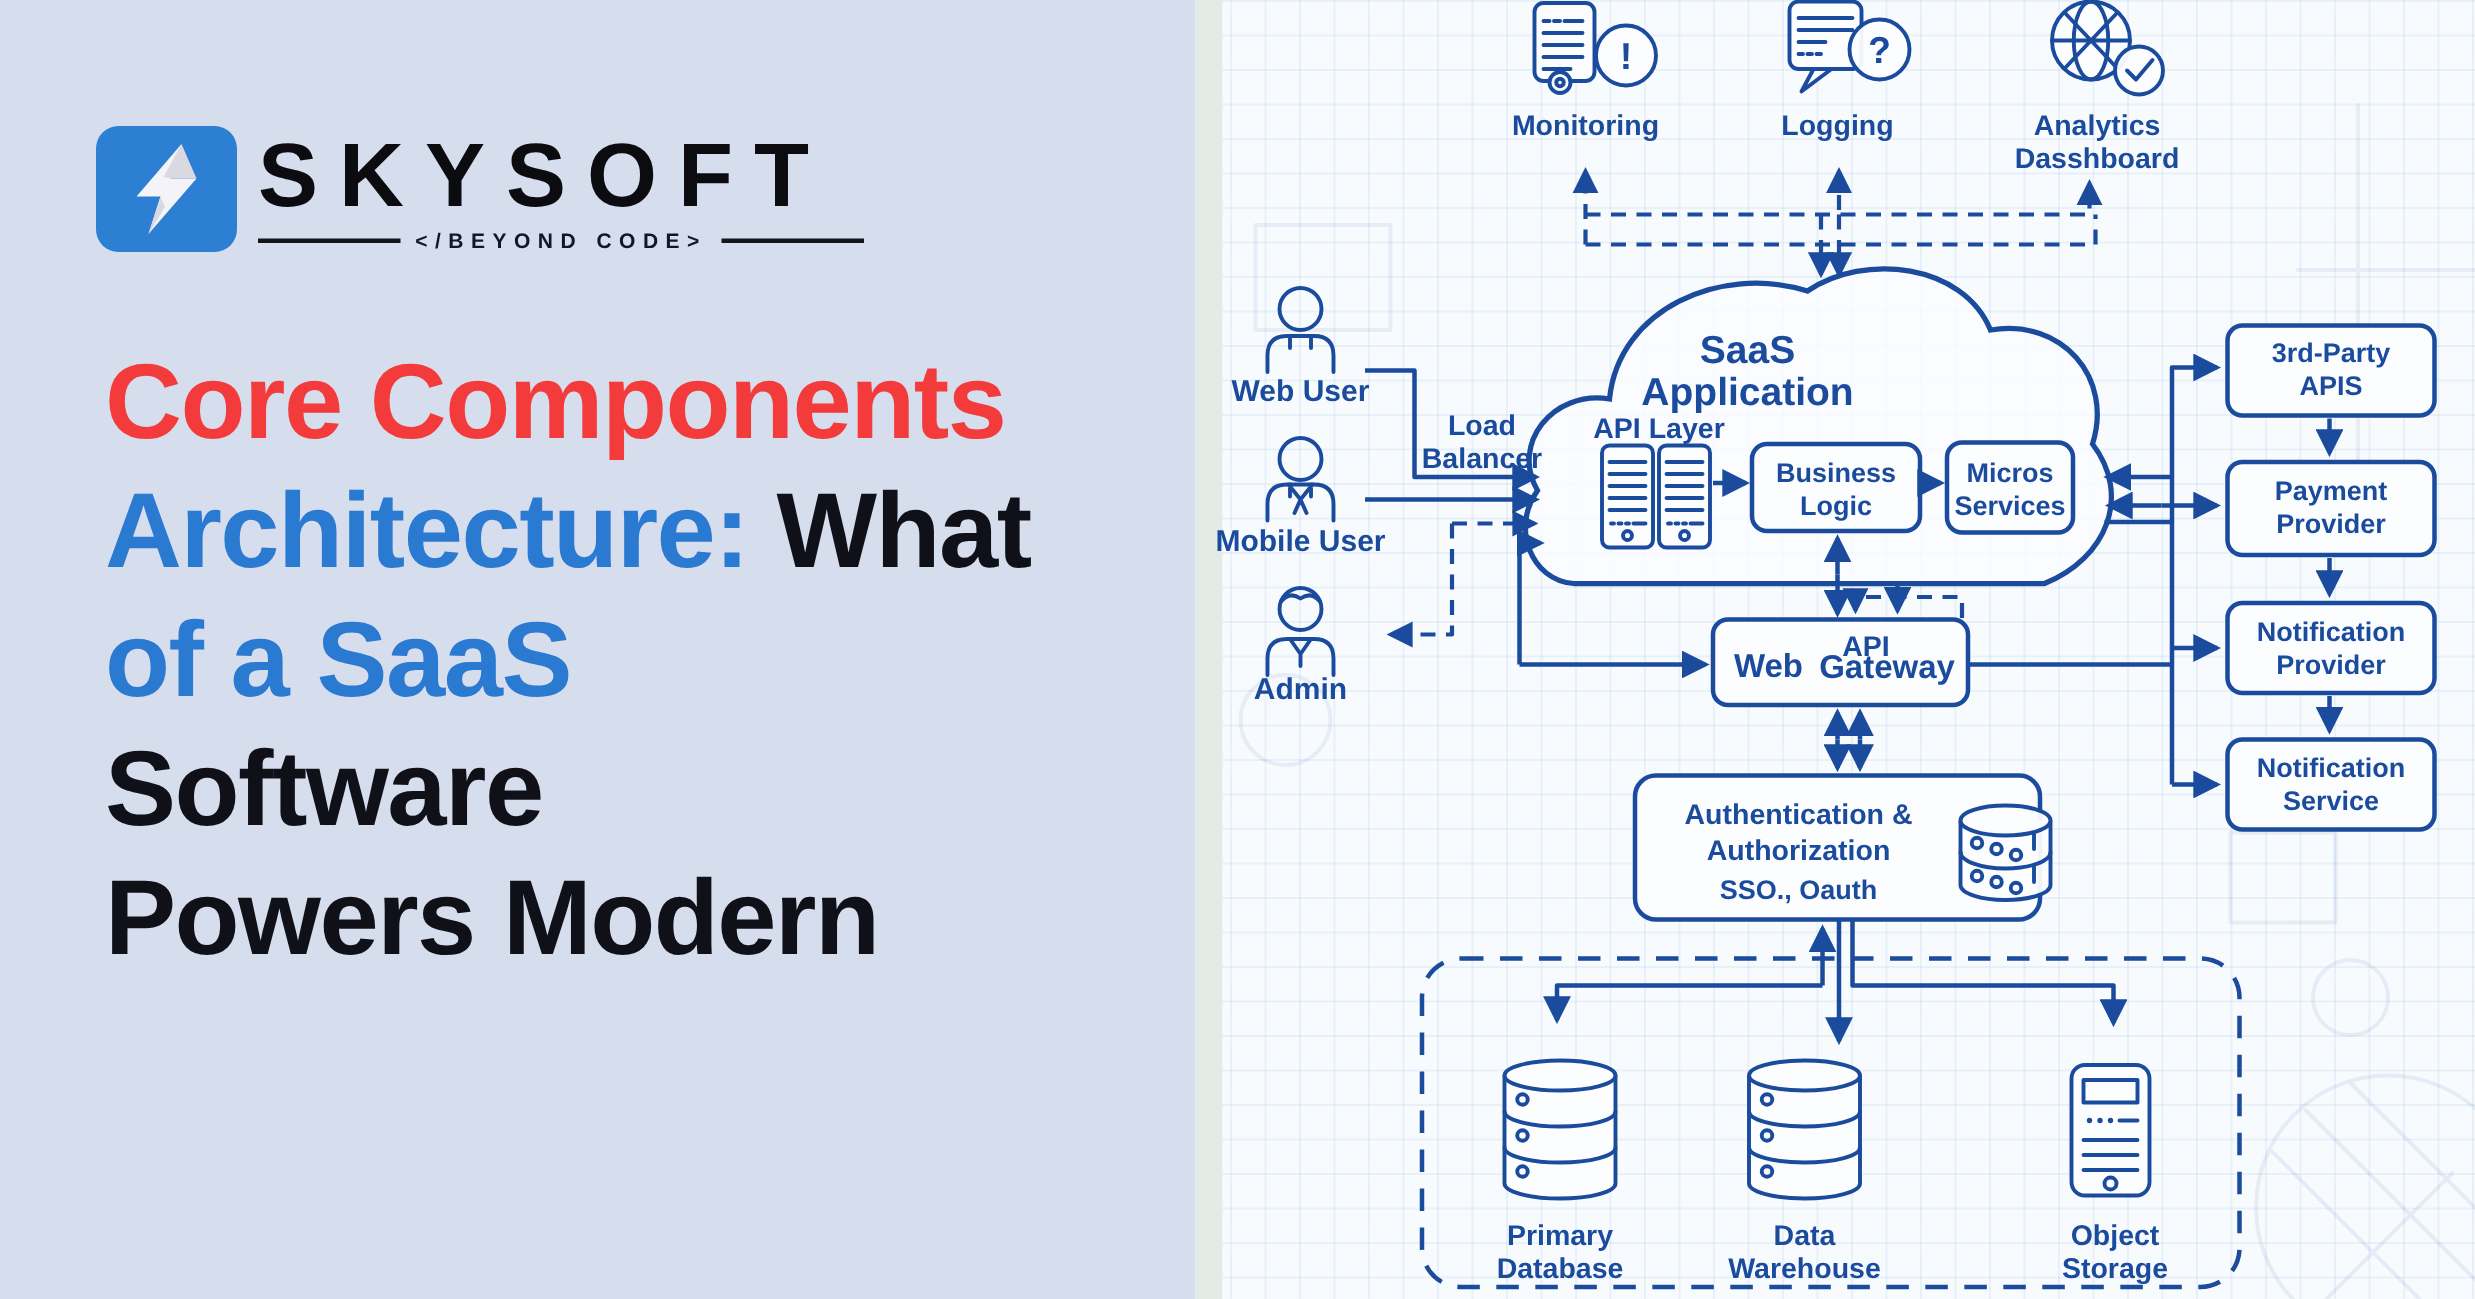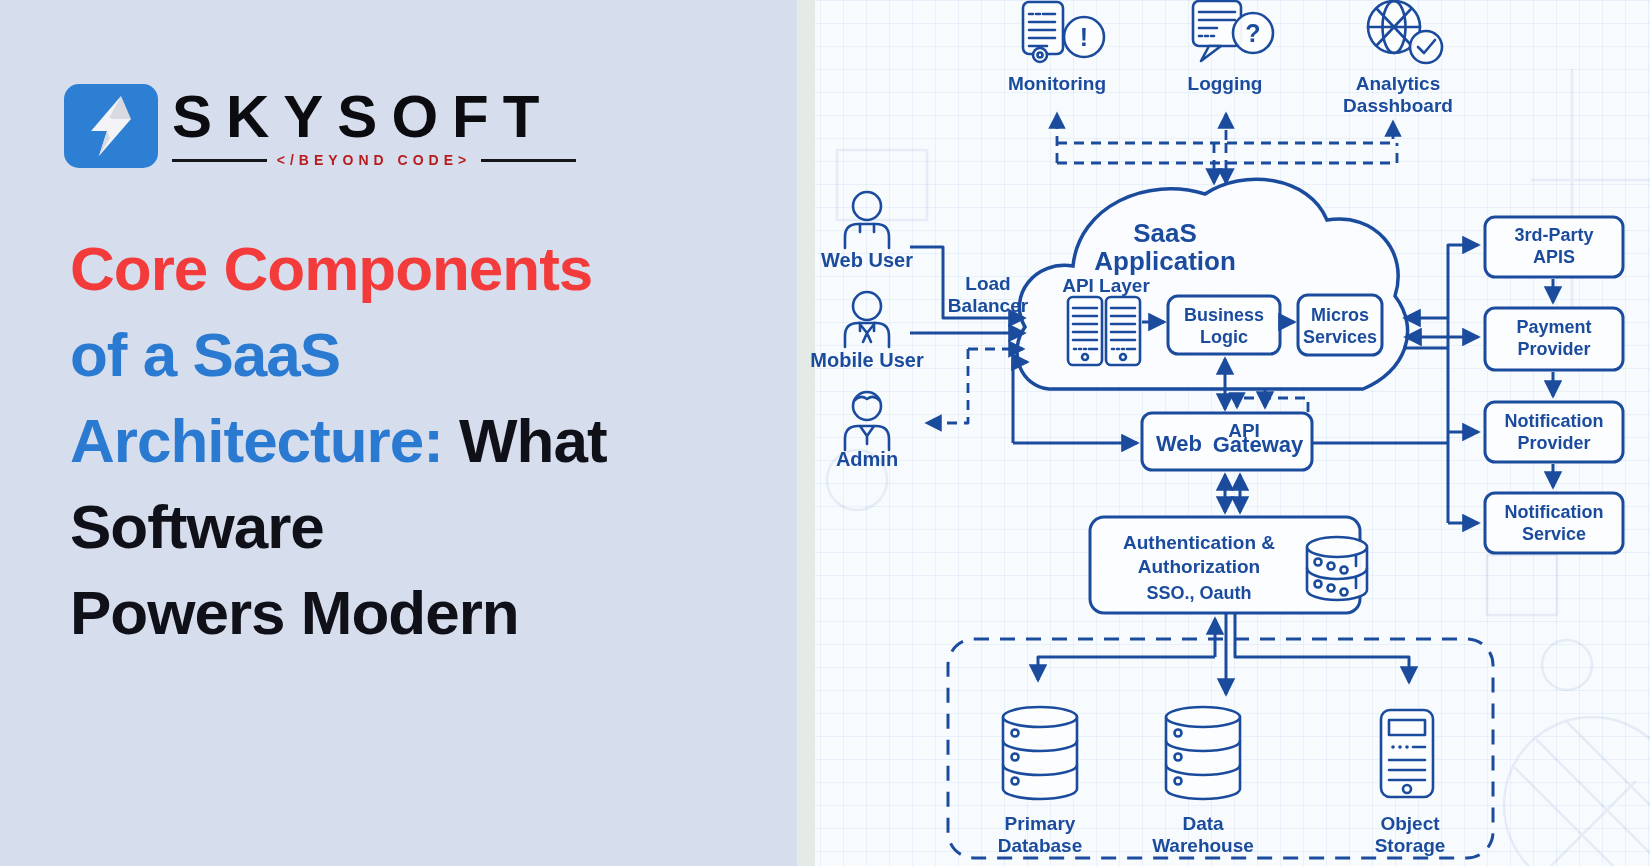--- a/index.html
+++ b/index.html
@@ -11,22 +11,22 @@
   .canvas{position:relative;width:1650px;height:866px;background:var(--paper)}
 
   
   .left-panel{position:absolute;left:0;top:0;width:797px;height:866px;background:var(--left-bg)}
   .logo-row{position:absolute;left:64px;top:84px;display:flex;align-items:flex-end}
   .logo-mark{width:94px;height:84px;border-radius:15px;background:var(--logo-blue);display:flex;align-items:center;justify-content:center}
   .logo-type{margin-left:14px;display:flex;flex-direction:column}
   .brand{font-weight:bold;font-size:60px;line-height:58px;letter-spacing:14px;color:#0c0c10;white-space:nowrap}
   .tagline-row{display:flex;align-items:center;margin-top:6px;width:404px}
   .tagline-row .rule{flex:1;height:3px;background:#15151a}
-  .tagline{font-size:14px;font-weight:bold;letter-spacing:5px;color:#b91c1c;padding:0 10px;white-space:nowrap}
-  .title{position:absolute;left:70px;top:226px;width:680px;font-weight:bold;font-size:62px;line-height:86px;letter-spacing:-1px}
+  .tagline{font-size:14px;font-weight:bold;letter-spacing:5px;color:#0f172a;padding:0 10px;white-space:nowrap}
+  .title{position:absolute;left:70px;top:226px;width:680px;font-weight:bold;font-size:71px;line-height:86px;letter-spacing:-1px}
   .title .red{color:var(--title-red)}
   .title .blue{color:var(--title-blue)}
   .title .black{color:var(--title-black)}
 
   
   .diagram{position:absolute;left:797px;top:0;width:853px;height:866px;background:
       linear-gradient(rgba(125,165,225,.13) 1px, transparent 1px),
       linear-gradient(90deg, rgba(125,165,225,.13) 1px, transparent 1px);
     background-size:23px 23px;background-color:var(--paper)}
   .edge-strip{position:absolute;left:0;top:0;width:18px;height:866px;background:var(--strip)}
@@ -63,22 +63,22 @@
         <div class="tagline-row">
           <div class="rule"></div>
           <div class="tagline">&lt;/BEYOND CODE&gt;</div>
           <div class="rule"></div>
         </div>
       </div>
     </div>
 
     <div class="title">
       <div><span class="red">Core Components</span></div>
+      <div><span class="blue">Architecture:</span><span class="black"> What</span></div>
       <div><span class="blue">of a SaaS</span></div>
-      <div><span class="blue">Architecture:</span><span class="black"> What</span></div>
       <div><span class="black">Software</span></div>
       <div><span class="black">Powers Modern</span></div>
     </div>
   </div>
 
   <div class="diagram">
     <div class="edge-strip"></div>
 
     <svg width="853" height="866" viewBox="0 0 853 866">
       <defs>

